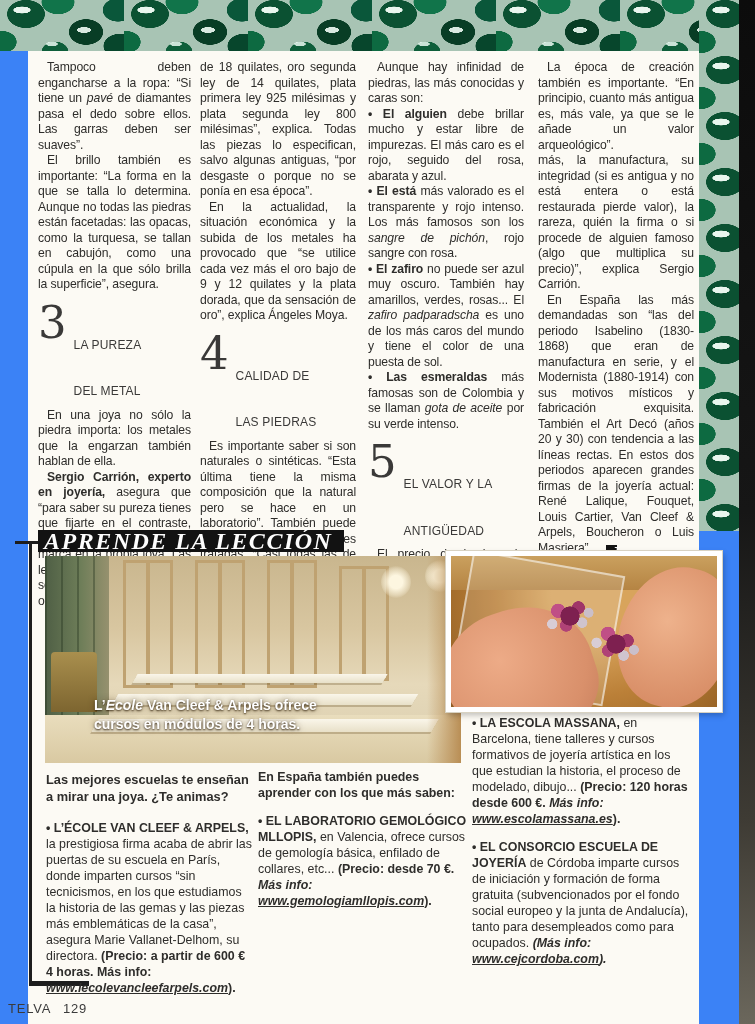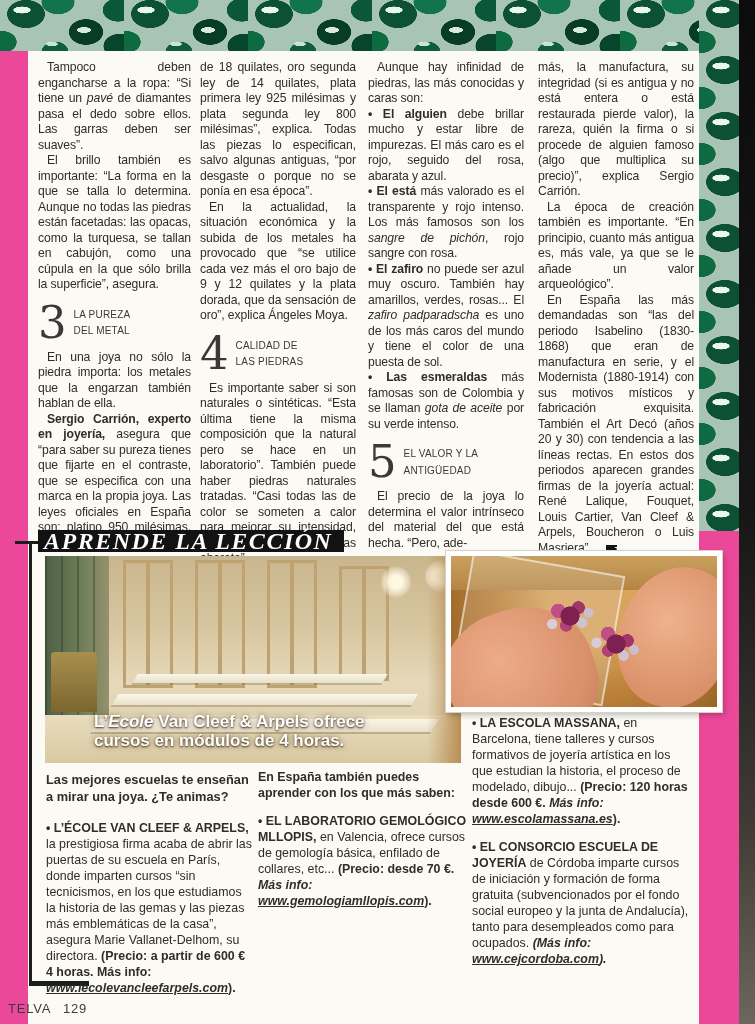--- a/index.html
+++ b/index.html
@@ -1,16 +1,16 @@
 <!DOCTYPE html>
 <html><head>
 <meta charset="utf-8">
 <style>
   html,body{margin:0;padding:0;background:#e8e4da;}
-  #page{position:relative;width:755px;height:1024px;background:#ec4899;overflow:hidden;
+  #page{position:relative;width:755px;height:1024px;background:#3b82f6;overflow:hidden;
         font-family:"Liberation Sans",sans-serif;color:#2e2d2b;}
   
   .paper{position:absolute;left:28px;top:51px;width:671px;height:973px;background:#fcfaf4;}
   
   .beads{
     background-color:#a8c4b4;
     background-image:
       radial-gradient(ellipse 15px 6px at 22px 10px, rgba(245,255,248,.95) 0 55%, rgba(245,255,248,0) 60%),
       radial-gradient(ellipse 12px 5px at 84px 30px, rgba(240,252,245,.9) 0 55%, rgba(240,252,245,0) 60%),
       radial-gradient(ellipse 10px 4px at 52px 44px, rgba(235,250,242,.85) 0 55%, rgba(235,250,242,0) 60%),
@@ -34,21 +34,21 @@
   .col4{left:538px;top:60px;}
   .p{margin:0;text-align:justify;}
   .p.ind{text-indent:9px;}
   .seg-b{font-weight:bold;}
   .seg-i{font-style:italic;}
   .seg-bi{font-weight:bold;font-style:italic;}
   .seg-u{font-weight:bold;font-style:italic;text-decoration:underline;}
   .sec{display:flex;align-items:flex-start;margin:11px 0 8px 0;text-indent:0;}
   .hnum{font-family:"DejaVu Serif",serif;font-size:45px;line-height:38px;font-weight:400;color:#3a3938;}
   .hl{display:flex;flex-direction:column;padding-left:7px;padding-top:3px;}
-  .hline{font-size:10px;line-height:16.5px;letter-spacing:0.2px;color:#3a3938;}
+  .hline{font-size:12px;line-height:16.5px;letter-spacing:0.2px;color:#3a3938;margin-top:30px;}
   .endmark{display:inline-block;width:11px;height:11px;background:#141414;color:#fff;
     font-size:8.5px;font-weight:bold;text-align:center;line-height:11px;margin-left:14px;vertical-align:-1px;}
   
   .banner{position:absolute;left:38px;top:530px;width:306px;height:22px;background:#121212;display:flex;align-items:center;z-index:5;}
   .banner-text{font-family:"Liberation Serif",serif;font-style:italic;font-weight:bold;font-size:24px;
     color:#fdfdfd;letter-spacing:1.5px;padding-left:6px;white-space:nowrap;}
   .frame-left{position:absolute;left:29px;top:541px;width:3px;height:445px;background:#1d1d1d;}
   .frame-tick{position:absolute;left:15px;top:541px;width:23px;height:3px;background:#1d1d1d;}
   .frame-bottom{position:absolute;left:29px;top:981px;width:60px;height:5px;background:#1d1d1d;}
   
@@ -94,21 +94,21 @@
       radial-gradient(circle at 50% 50%, #7e2050 0 26%, rgba(0,0,0,0) 27%),
       radial-gradient(circle at 30% 35%, #c04f86 0 14%, rgba(0,0,0,0) 15%),
       radial-gradient(circle at 68% 36%, #a03568 0 13%, rgba(0,0,0,0) 14%),
       radial-gradient(circle at 40% 68%, #b04276 0 13%, rgba(0,0,0,0) 14%),
       radial-gradient(circle at 70% 68%, #cfc4ce 0 10%, rgba(0,0,0,0) 11%),
       radial-gradient(circle at 15% 60%, #d8cdd6 0 9%, rgba(0,0,0,0) 10%),
       radial-gradient(circle at 85% 50%, #cabfca 0 9%, rgba(0,0,0,0) 10%);}
   .b1{left:92px;top:36px;transform:rotate(-10deg);}
   .b2{left:138px;top:64px;transform:rotate(18deg);}
   
-  .caption{position:absolute;left:94px;top:712px;width:272px;font-size:17px;line-height:19px;font-weight:bold;
+  .caption{position:absolute;left:94px;top:696px;width:272px;font-size:14px;line-height:19px;font-weight:bold;
     color:#ffffff;text-shadow:0 1px 2px rgba(40,25,5,.85),0 0 6px rgba(60,40,10,.6);z-index:6;}
   .caption .seg-bi{font-weight:bold;font-style:italic;}
   
   .bcol{position:absolute;font-size:12.4px;line-height:16px;color:#2e2d2b;}
   .bp{margin:0 0 12px 0;}
   .intro{font-size:12.8px;line-height:17px;margin-bottom:15px;}
   .bcolA{left:46px;top:771px;width:206px;}
   .bcolB{left:258px;top:769px;width:211px;}
   .bcolC{left:472px;top:715px;width:221px;}
   
@@ -162,22 +162,22 @@
       <span class="hnum">5</span>
       <span class="hl">
         <span class="hline">EL VALOR Y LA</span>
         <span class="hline">ANTIGÜEDAD</span>
       </span>
     </div>
     <div class="p ind"><span class="seg seg-n">El precio de la joya lo determina el valor intrínseco del material del que está hecha. “Pero, ade-</span></div>
   </div>
 
   <div class="col col4">
+    <div class="p ind"><span class="seg seg-n">La época de creación también es importante. “En principio, cuanto más antigua es, más vale, ya que se le añade un valor arqueológico”.</span></div>
     <div class="p"><span class="seg seg-n">más, la manufactura, su integridad (si es antigua y no está entera o está restaurada pierde valor), la rareza, quién la firma o si procede de alguien famoso (algo que multiplica su precio)”, explica Sergio Carrión.</span></div>
-    <div class="p ind"><span class="seg seg-n">La época de creación también es importante. “En principio, cuanto más antigua es, más vale, ya que se le añade un valor arqueológico”.</span></div>
     <div class="p ind">
       <span><span class="seg seg-n">En España las más demandadas son “las del periodo Isabelino (1830-1868) que eran de manufactura en serie, y el Modernista (1880-1914) con sus motivos místicos y fabricación exquisita. También el Art Decó (años 20 y 30) con tendencia a las líneas rectas. En estos dos periodos aparecen grandes firmas de la joyería actual: René Lalique, Fouquet, Louis Cartier, Van Cleef &amp; Arpels, Boucheron o Luis Masriera”.</span></span><span class="endmark">T</span>
     </div>
   </div>
 
   <div class="frame-tick"></div>
   <div class="frame-left"></div>
   <div class="frame-bottom"></div>
   <div class="banner">
     <span class="banner-text">APRENDE LA LECCIÓN</span>

